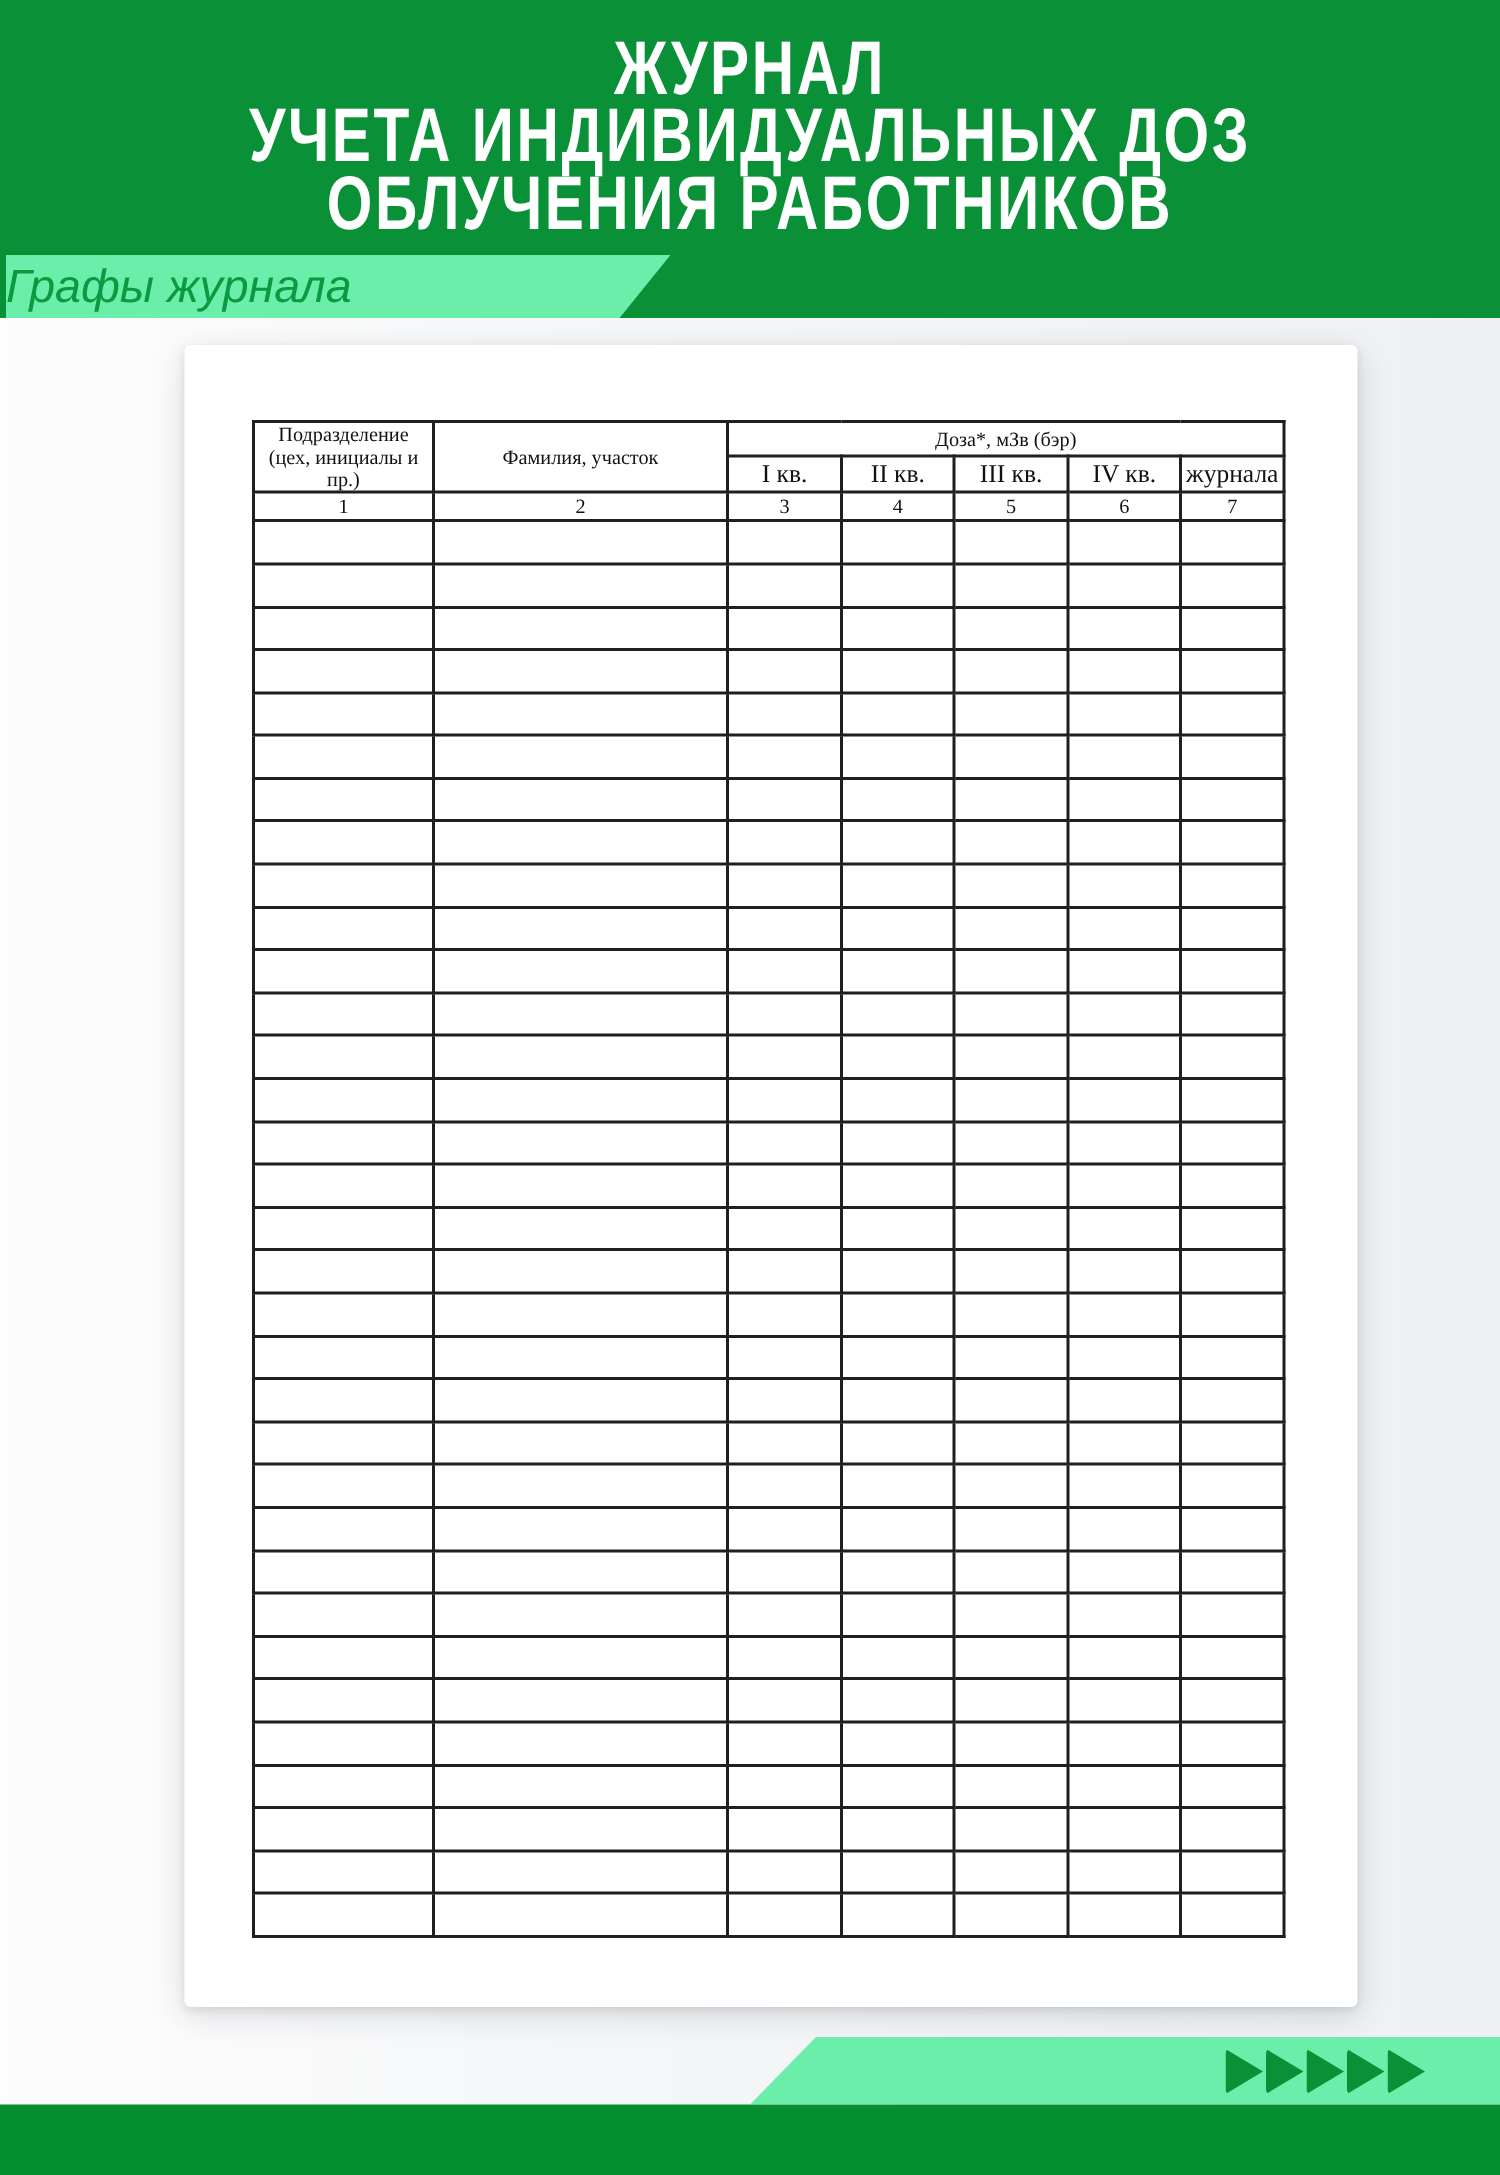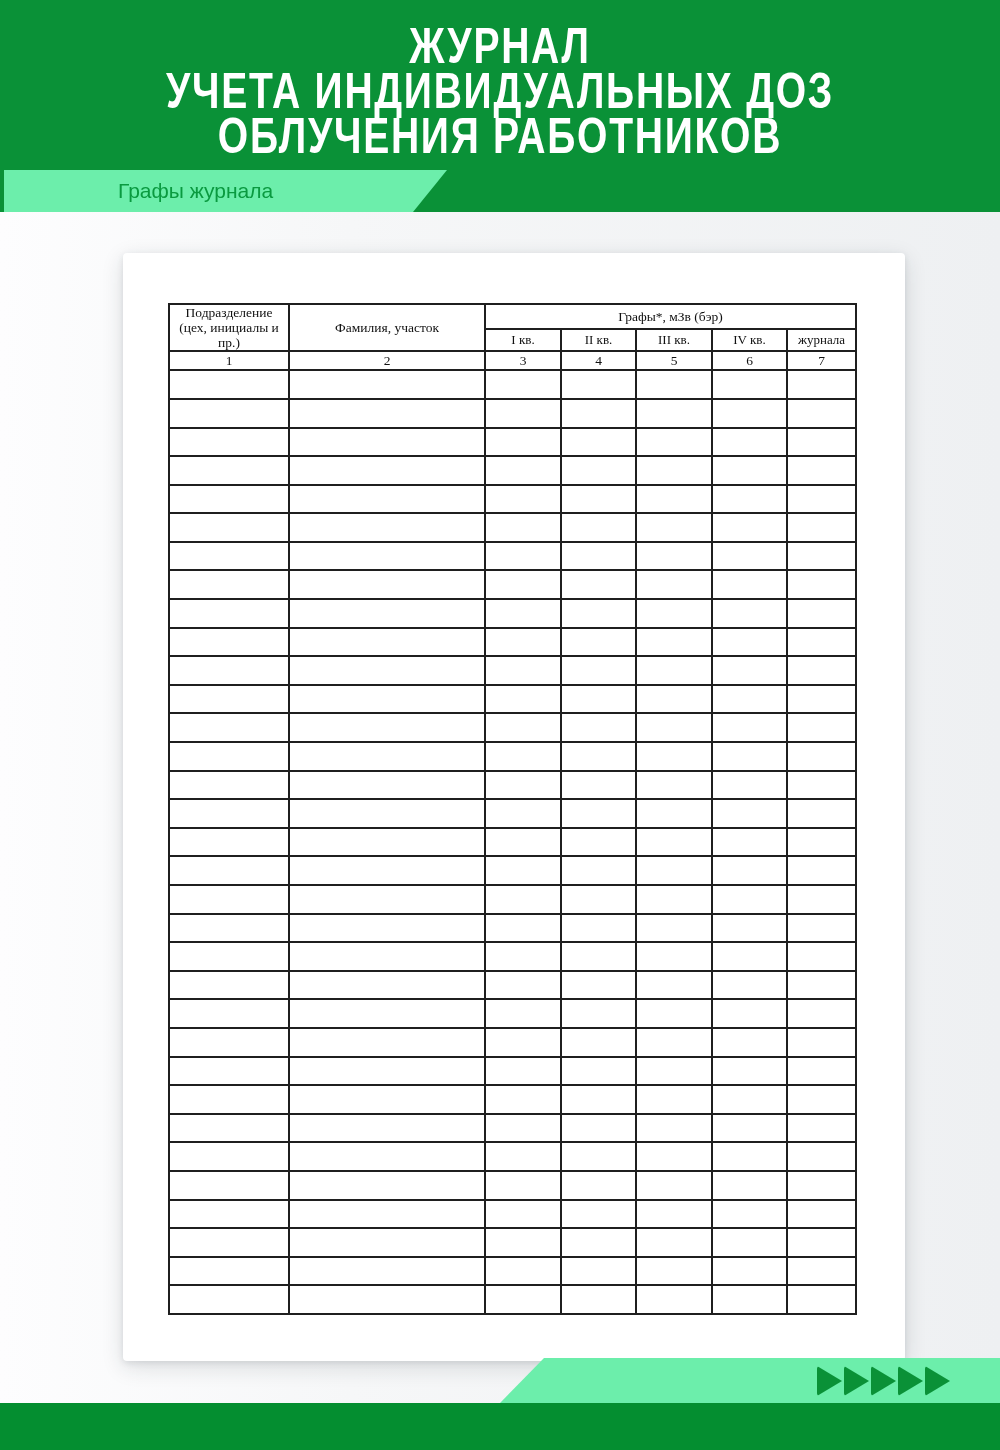--- a/index.html
+++ b/index.html
@@ -38,56 +38,55 @@
   }
   
   .section-banner{
     position:absolute;left:0;top:170px;height:42px;width:447px;
     background:var(--mint);
     border-left:4px solid var(--green-primary);
     clip-path:polygon(0 0,100% 0,calc(100% - 34px) 100%,0 100%);
     display:flex;align-items:center;
   }
   .section-banner-label{
-    padding-left:114px;
-    font-size:21px;
+    font-size:31px;
     font-weight:500;
     color:var(--banner-text-green);
     white-space:nowrap;
+    font-style:italic;
   }
   
   .content-bg{
     position:absolute;left:0;top:212px;width:1000px;height:1191px;
     background:linear-gradient(90deg,#fdfdfe 0%,#f6f7f8 35%,#eef0f2 100%);
   }
   .paper{
     position:absolute;left:123px;top:230px;width:782px;height:1108px;
     background:#ffffff;
     border-radius:4px;
     box-shadow:0 6px 22px rgba(30,40,50,.14),0 2px 6px rgba(30,40,50,.10);
-    margin-top:23px;
   }
   
   table.journal{
     position:absolute;left:45px;top:50px;
     width:687px;height:1003px;
     border-collapse:collapse;table-layout:fixed;
     font-family:"Liberation Serif",serif;
     color:#111;
   }
   table.journal th,table.journal td{
     border:2px solid var(--table-border);
     text-align:center;vertical-align:middle;
     font-weight:normal;
     padding:0 2px;
   }
   tr.hdr-main{height:21px;}
   tr.hdr-main th{font-size:13.5px;line-height:1.12;}
   tr.hdr-quarters{height:18px;}
-  tr.hdr-quarters th{font-size:13px;}
+  tr.hdr-quarters th{font-size:17px;}
   tr.hdr-numbers{height:19px;}
   tr.hdr-numbers td{font-size:13.5px;}
   tbody tr{height:28.6px;}
   
   .band-mint{
     position:absolute;left:500px;top:1358px;width:500px;height:45px;
     background:var(--mint);
     clip-path:polygon(44px 0,100% 0,100% 100%,0 100%);
   }
   .footer-arrows{
@@ -134,21 +133,21 @@
         <col style="width:75px">
         <col style="width:69px">
     </colgroup>
     <thead>
       <tr class="hdr-main">
         <th rowspan="2">
           <span>Подразделение</span><br>
           <span>(цех, инициалы и пр.)</span>
         </th>
         <th rowspan="2">Фамилия, участок</th>
-        <th colspan="5">Графы*, мЗв (бэр)</th>
+        <th colspan="5">Доза*, мЗв (бэр)</th>
       </tr>
       <tr class="hdr-quarters">
         <th>I кв.</th>
         <th>II кв.</th>
         <th>III кв.</th>
         <th>IV кв.</th>
         <th>журнала</th>
       </tr>
       <tr class="hdr-numbers">
         <td>1</td>

